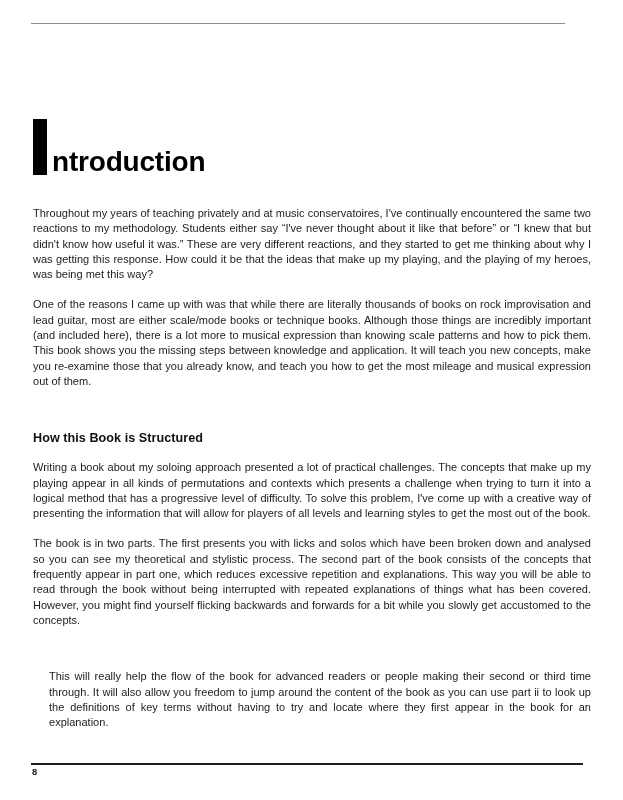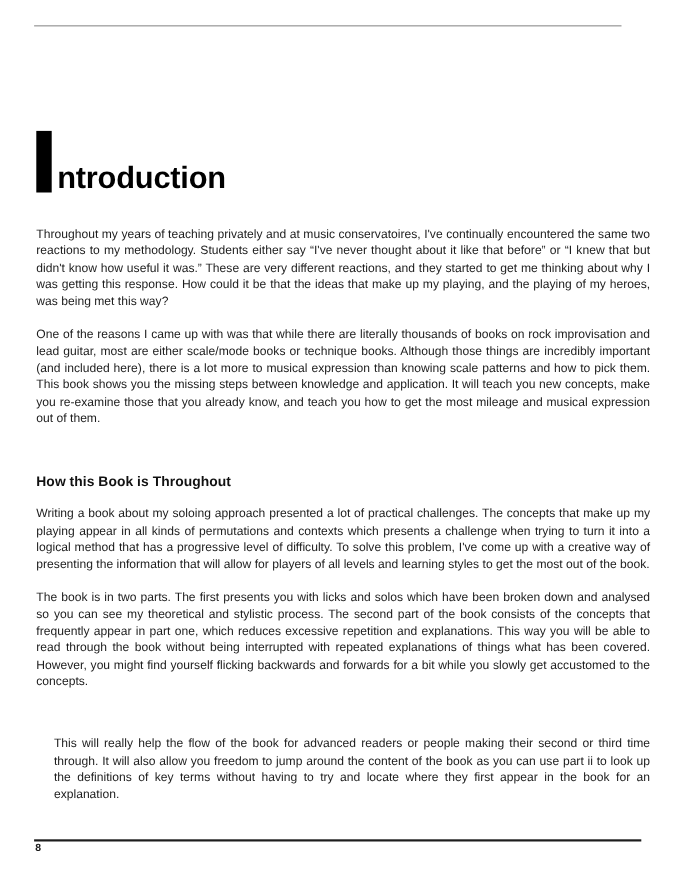--- a/index.html
+++ b/index.html
@@ -124,21 +124,21 @@
     <span class="dropcap"></span>
     <span class="title-rest">ntroduction</span>
   </div>
 
   <div class="content">
 
     <p class="body">Throughout my years of teaching privately and at music conservatoires, I've continually encountered the same two reactions to my methodology. Students either say “I've never thought about it like that before” or “I knew that but didn't know how useful it was.” These are very different reactions, and they started to get me thinking about why I was getting this response. How could it be that the ideas that make up my playing, and the playing of my heroes, was being met this way?</p>
 
     <p class="body gap-large">One of the reasons I came up with was that while there are literally thousands of books on rock improvisation and lead guitar, most are either scale/mode books or technique books. Although those things are incredibly important (and included here), there is a lot more to musical expression than knowing scale patterns and how to pick them. This book shows you the missing steps between knowledge and application. It will teach you new concepts, make you re-examine those that you already know, and teach you how to get the most mileage and musical expression out of them.</p>
 
-    <h2 class="section-heading">How this Book is Throughout</h2>
+    <h2 class="section-heading">How this Book is Structured</h2>
 
     <p class="body">Writing a book about my soloing approach presented a lot of practical challenges. The concepts that make up my playing appear in all kinds of permutations and contexts which presents a challenge when trying to turn it into a logical method that has a progressive level of difficulty. To solve this problem, I've come up with a creative way of presenting the information that will allow for players of all levels and learning styles to get the most out of the book.</p>
 
     <p class="body gap-large">The book is in two parts. The first presents you with licks and solos which have been broken down and analysed so you can see my theoretical and stylistic process. The second part of the book consists of the concepts that frequently appear in part one, which reduces excessive repetition and explanations. This way you will be able to read through the book without being interrupted with repeated explanations of things what has been covered. However, you might find yourself flicking backwards and forwards for a bit while you slowly get accustomed to the concepts.</p>
 
     <p class="body">This will really help the flow of the book for advanced readers or people making their second or third time through. It will also allow you freedom to jump around the content of the book as you can use part ii to look up the definitions of key terms without having to try and locate where they first appear in the book for an explanation.</p>
 
   </div>
 
   <div class="footer-rule"></div>

